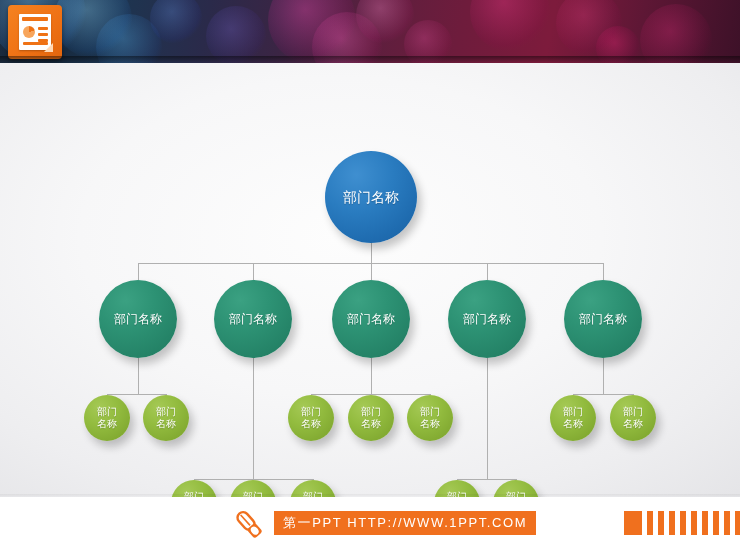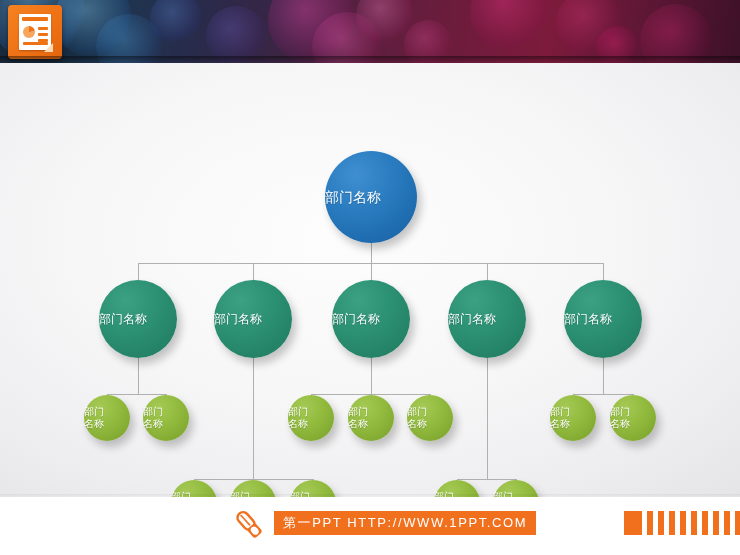--- a/index.html
+++ b/index.html
@@ -60,21 +60,21 @@
     position:absolute;left:0;bottom:0;width:740px;height:3px;
     background:linear-gradient(to bottom,rgba(0,0,0,.05),rgba(255,255,255,0));
   }
 
   
   #wires{position:absolute;left:0;top:0;width:740px;height:434px;}
 
   
   .node{
     position:absolute;border-radius:50%;
-    display:flex;align-items:center;
+    display:flex;align-items:center;justify-content:center;
     text-align:center;color:#ffffff;
     font-family:"DejaVu Sans","Liberation Sans",sans-serif;
     line-height:1.18;
     box-shadow:4px 6px 9px rgba(0,0,0,.22);
   }
   .node .lbl{display:block;text-shadow:0 1px 1px rgba(0,0,0,.22);}
   .n-root{
     background:radial-gradient(circle at 34% 26%,#3f8fd0 0%,#2a7cc0 40%,#1f6cb0 72%,#1a5fa0 100%);
     font-size:14px;
   }

